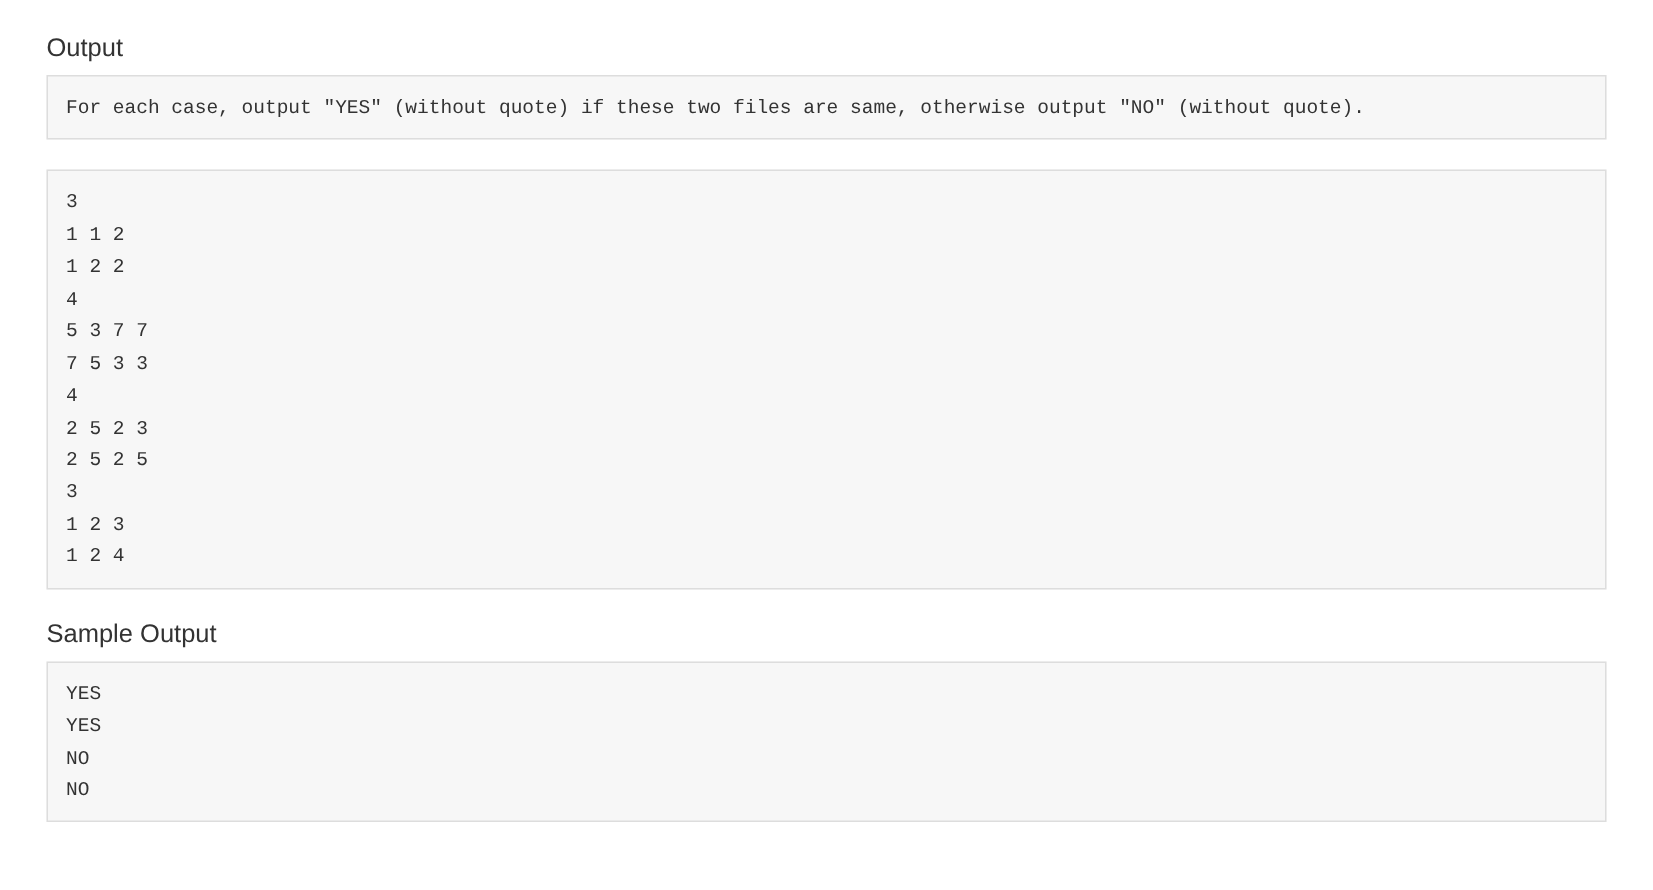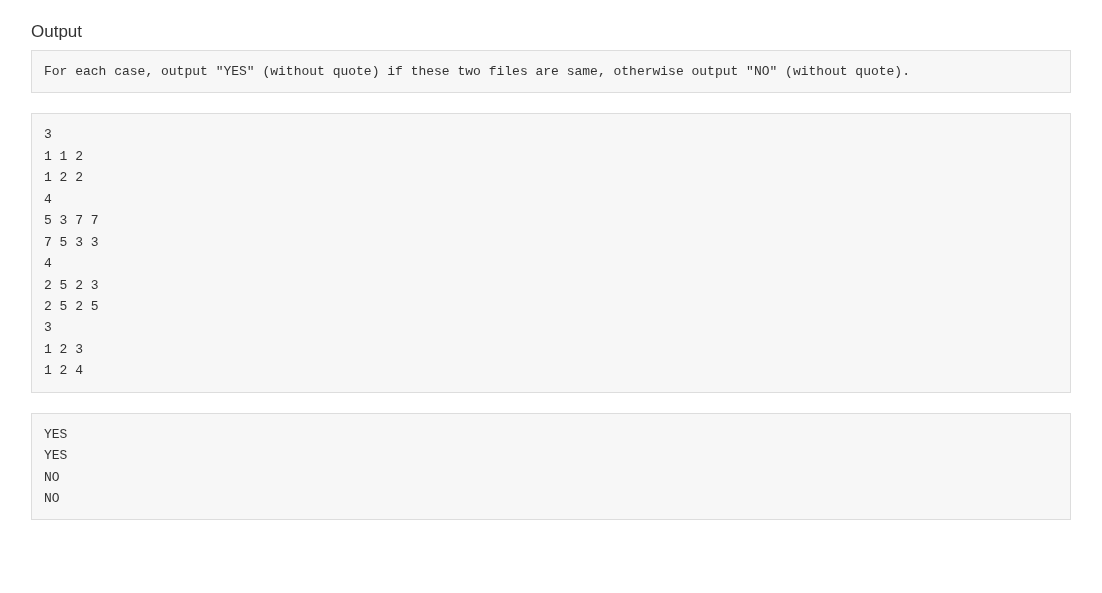--- a/index.html
+++ b/index.html
@@ -51,17 +51,18 @@
 7 5 3 3
 4
 2 5 2 3
 2 5 2 5
 3
 1 2 3
 1 2 4</div>
 </div>
 
 <div class="section">
+  <h3 class="section-title">Sample Output</h3>
   <div class="code-box">YES
 YES
 NO
 NO</div>
 </div>
 
 </body></html>

